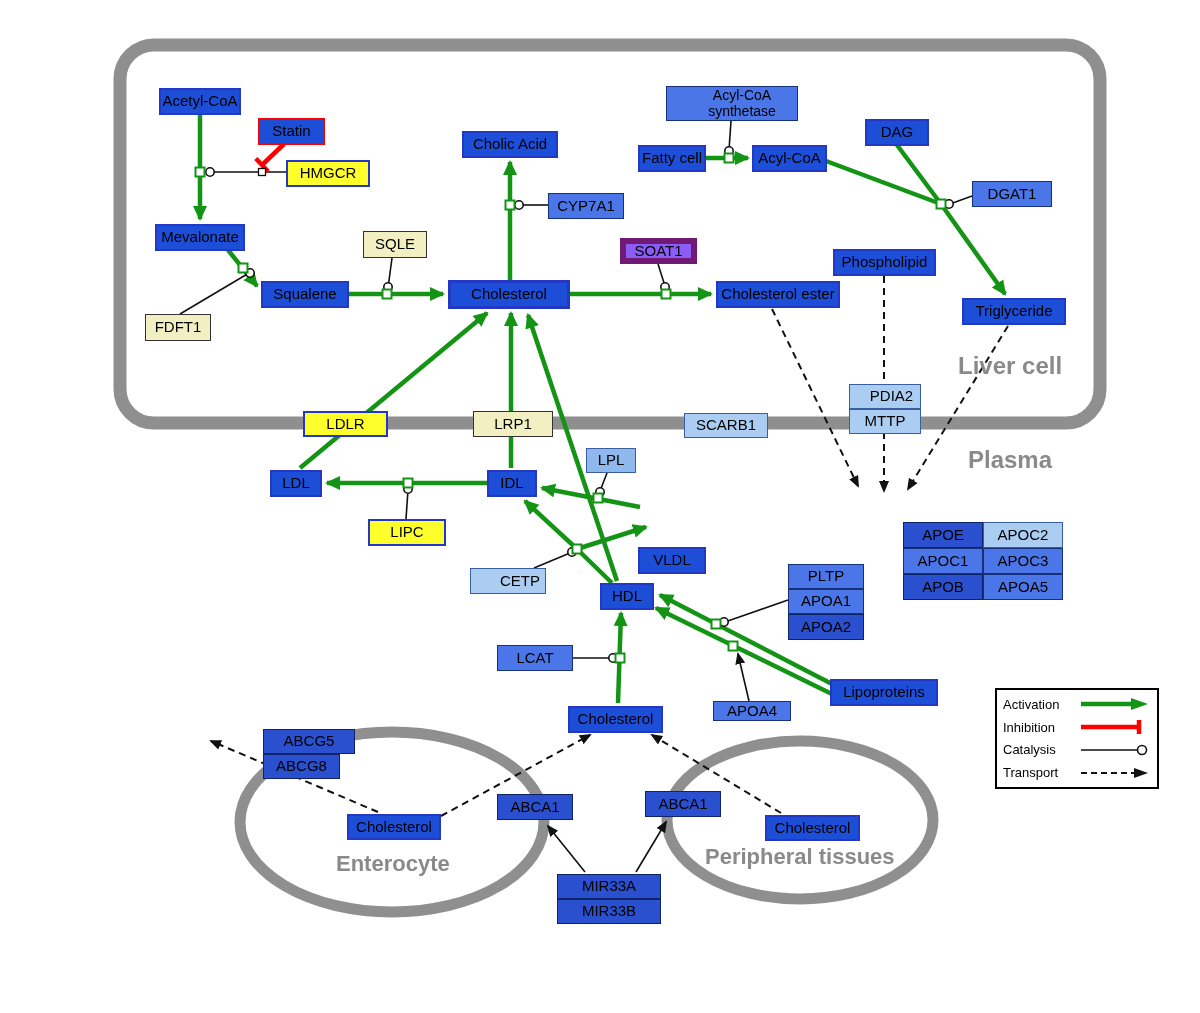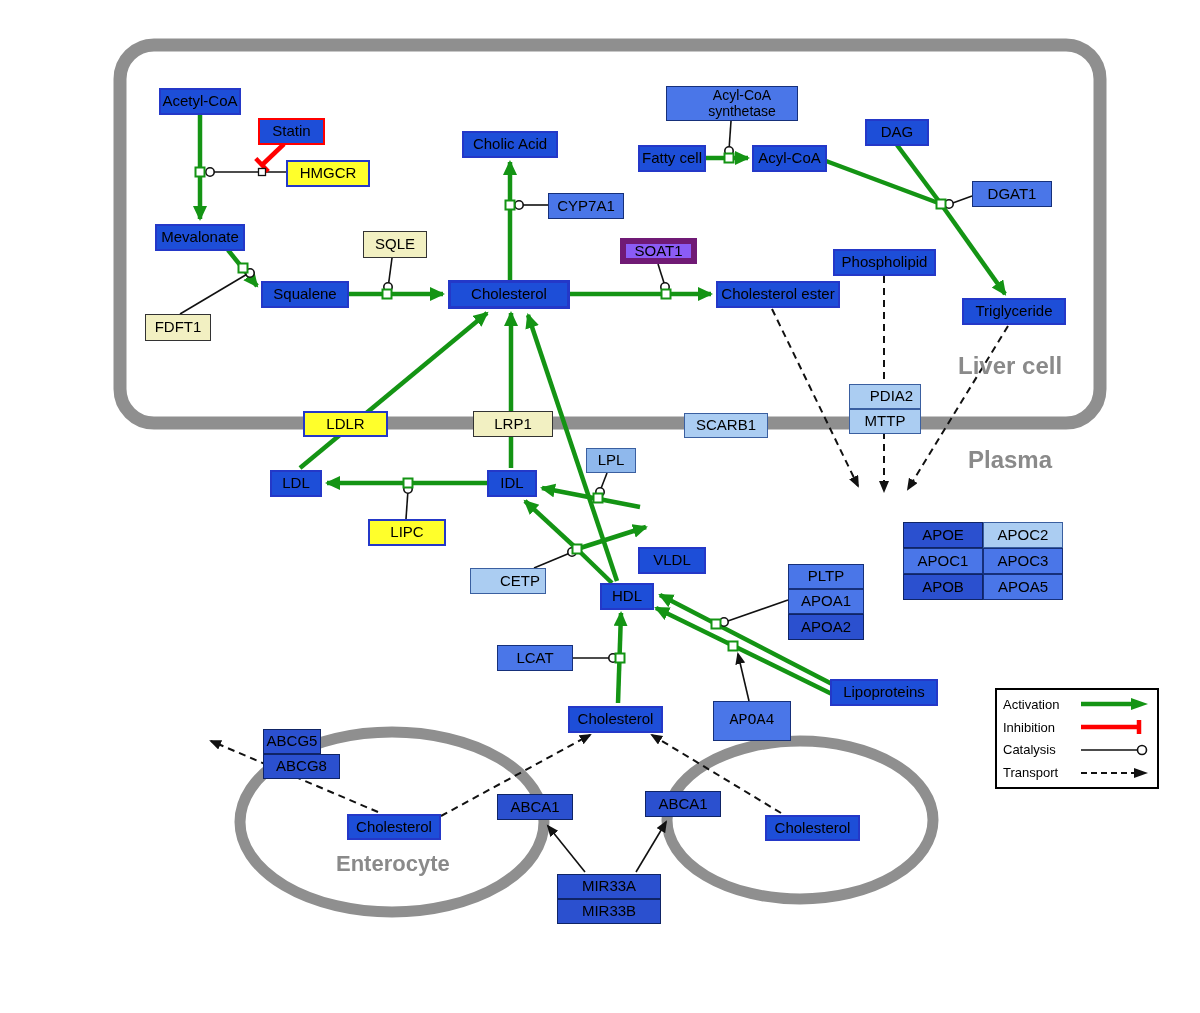--- a/index.html
+++ b/index.html
@@ -131,20 +131,21 @@
       <rect x="615.5" y="653.5" width="9" height="9"></rect>
       <rect x="572.5" y="544.5" width="9" height="9"></rect>
       <rect x="711.5" y="619.5" width="9" height="9"></rect>
       <rect x="728.5" y="641.5" width="9" height="9"></rect>
     </g>
   </svg>
 
   <div class="cell-label" style="left:958px;top:352px;font-size:24px;">Liver cell</div>
   <div class="cell-label" style="left:968px;top:446px;font-size:24px;">Plasma</div>
   <div class="cell-label" style="left:336px;top:851px;font-size:22px;">Enterocyte</div>
+  <div class="cell-label" style="left:705px;top:844px;font-size:22px;">Peripheral tissues</div>
 
   <div class="node met" style="left:159px;top:88px;width:82px;height:27px;">Acetyl-CoA</div>
   <div class="node statin" style="left:258px;top:118px;width:67px;height:27px;">Statin</div>
   <div class="node yellow" style="left:286px;top:160px;width:84px;height:27px;">HMGCR</div>
   <div class="node met" style="left:155px;top:224px;width:90px;height:27px;">Mevalonate</div>
   <div class="node paleyellow" style="left:363px;top:231px;width:64px;height:27px;">SQLE</div>
   <div class="node paleyellow" style="left:145px;top:314px;width:66px;height:27px;">FDFT1</div>
   <div class="node met" style="left:261px;top:281px;width:88px;height:27px;">Squalene</div>
   <div class="node met-thick" style="left:448px;top:280px;width:122px;height:29px;">Cholesterol</div>
   <div class="node met" style="left:462px;top:131px;width:96px;height:27px;">Cholic Acid</div>
@@ -169,32 +170,32 @@
   <div class="node met" style="left:487px;top:470px;width:50px;height:27px;">IDL</div>
   <div class="node lightblue2" style="left:586px;top:448px;width:50px;height:25px;">LPL</div>
   <div class="node met" style="left:638px;top:499px;width:68px;height:27px;margin-top:48px;">VLDL</div>
   <div class="node yellow" style="left:368px;top:519px;width:78px;height:27px;">LIPC</div>
   <div class="node lightblue" style="left:470px;top:568px;width:76px;height:26px;padding-left:24px;">CETP</div>
   <div class="node met" style="left:600px;top:583px;width:54px;height:27px;">HDL</div>
   <div class="node blue" style="left:497px;top:645px;width:76px;height:26px;">LCAT</div>
   <div class="node blue" style="left:788px;top:564px;width:76px;height:25px;">PLTP</div>
   <div class="node blue" style="left:788px;top:589px;width:76px;height:25px;">APOA1</div>
   <div class="node darkblue" style="left:788px;top:614px;width:76px;height:26px;">APOA2</div>
-  <div class="node blue" style="left:713px;top:701px;width:78px;height:40px;font-family:Liberation Mono, monospace;">APOA4</div>
+  <div class="node blue" style="left:713px;top:701px;width:78px;height:20px;">APOA4</div>
   <div class="node met" style="left:830px;top:679px;width:108px;height:27px;">Lipoproteins</div>
 
   <div class="node darkblue" style="left:903px;top:522px;width:80px;height:26px;">APOE</div>
   <div class="node lightblue" style="left:983px;top:522px;width:80px;height:26px;">APOC2</div>
   <div class="node blue" style="left:903px;top:548px;width:80px;height:26px;">APOC1</div>
   <div class="node blue" style="left:983px;top:548px;width:80px;height:26px;">APOC3</div>
   <div class="node darkblue" style="left:903px;top:574px;width:80px;height:26px;">APOB</div>
   <div class="node blue" style="left:983px;top:574px;width:80px;height:26px;">APOA5</div>
 
   <div class="node met" style="left:568px;top:706px;width:95px;height:27px;">Cholesterol</div>
-  <div class="node darkblue" style="left:263px;top:729px;width:58px;height:25px;">ABCG5</div>
+  <div class="node darkblue" style="left:263px;top:729px;width:92px;height:25px;">ABCG5</div>
   <div class="node darkblue" style="left:263px;top:754px;width:77px;height:25px;">ABCG8</div>
   <div class="node met" style="left:347px;top:814px;width:94px;height:26px;">Cholesterol</div>
   <div class="node darkblue" style="left:497px;top:794px;width:76px;height:26px;">ABCA1</div>
   <div class="node darkblue" style="left:645px;top:791px;width:76px;height:26px;">ABCA1</div>
   <div class="node met" style="left:765px;top:815px;width:95px;height:26px;">Cholesterol</div>
   <div class="node darkblue" style="left:557px;top:874px;width:104px;height:25px;">MIR33A</div>
   <div class="node darkblue" style="left:557px;top:899px;width:104px;height:25px;">MIR33B</div>
 
   <div class="legend">
     <div class="legend-row">

